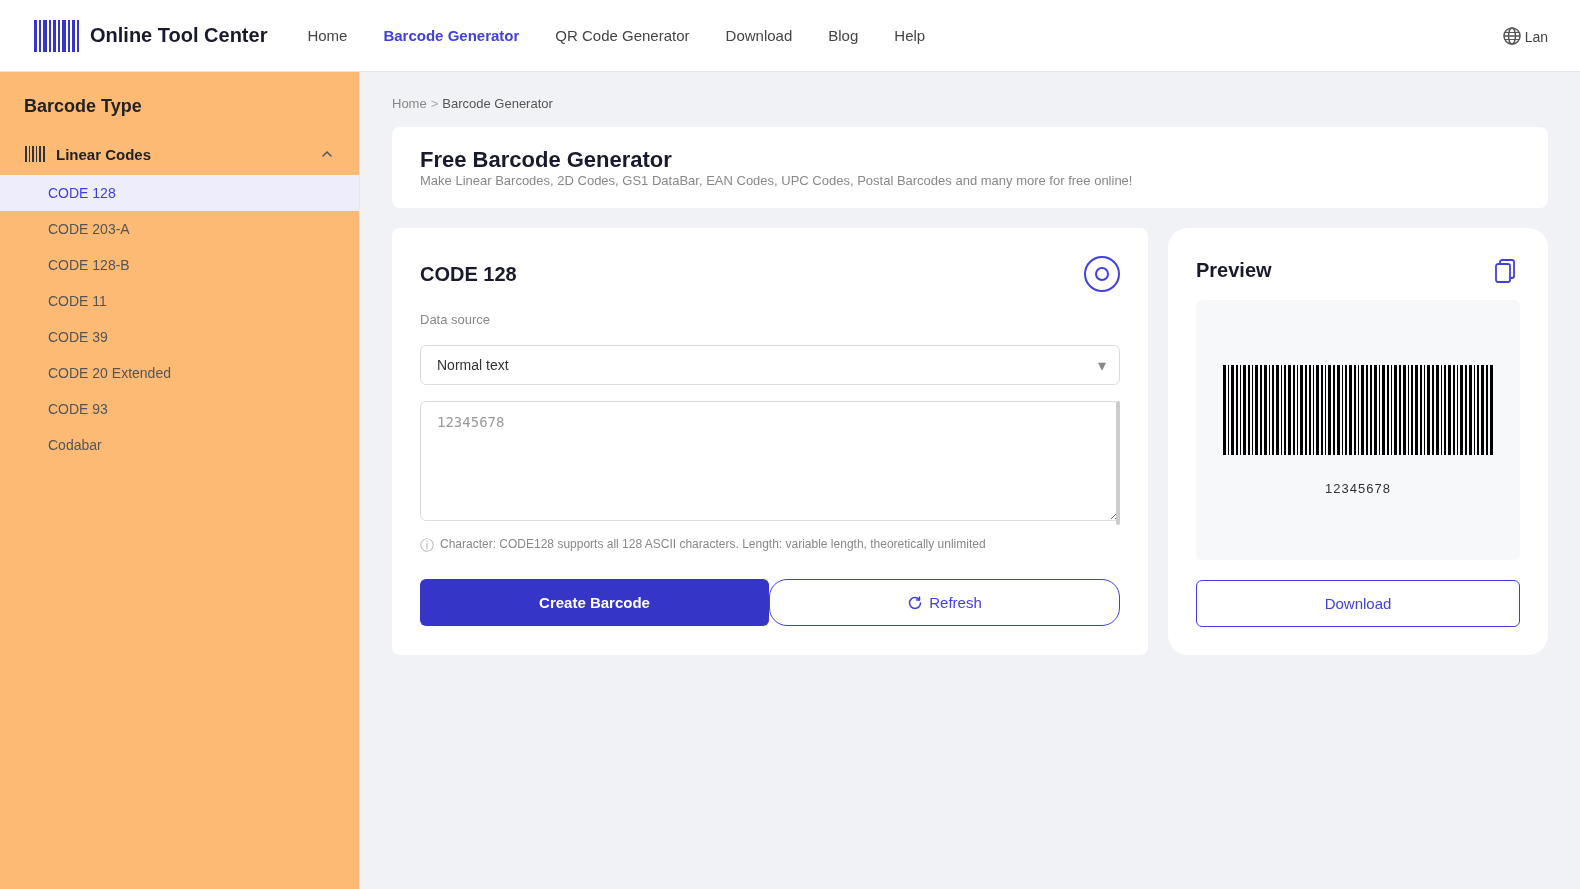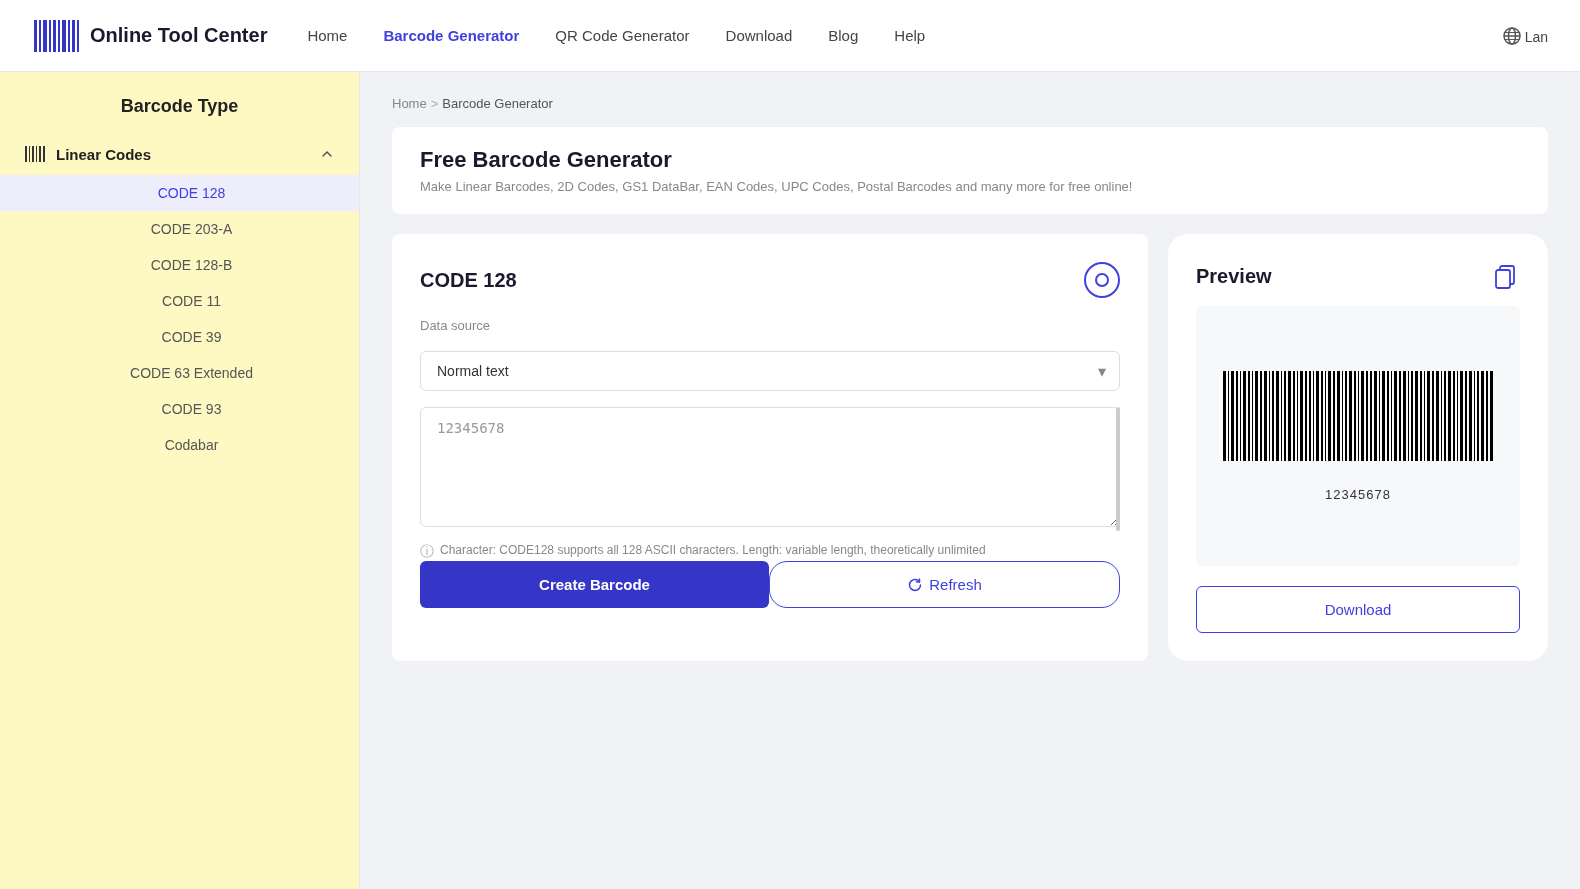--- a/index.html
+++ b/index.html
@@ -61,24 +61,23 @@
     
     .page-layout {
       display: flex;
       min-height: calc(100vh - 72px);
     }
 
     
     .sidebar {
       width: 360px;
       min-width: 300px;
-      background: #fef9c3;
+      background: #fdba74;
       padding: 24px 0;
       border-right: 1px solid #e5e7eb;
-      text-align: center;
     }
     .sidebar-title {
       font-size: 18px;
       font-weight: 600;
       color: #222;
       padding: 0 24px 16px;
     }
     .sidebar-section-header {
       display: flex;
       align-items: center;
@@ -130,21 +129,20 @@
     .page-heading {
       background: #fff;
       padding: 20px 28px;
       border-radius: 8px;
       margin-bottom: 20px;
     }
     .page-heading h1 {
       font-size: 22px;
       font-weight: 700;
       color: #1a1a2e;
-      margin-bottom: 6px;
     }
     .page-heading p {
       font-size: 13px;
       color: #888;
     }
 
     
     .content-grid {
       display: grid;
       grid-template-columns: 1fr 380px;
@@ -251,20 +249,21 @@
       top: 0;
       bottom: 0;
       width: 4px;
       background: #ccc;
       border-radius: 2px;
     }
 
     
     .buttons-row {
       display: flex;
+      margin-top: 24px;
     }
     .btn-primary {
       background: #3535c8;
       color: #fff;
       border: none;
       border-radius: 6px;
       padding: 14px 28px;
       font-size: 15px;
       font-weight: 600;
       cursor: pointer;
@@ -415,21 +414,21 @@
     <div class="sidebar-item">
       <span>CODE 128-B</span>
     </div>
     <div class="sidebar-item">
       <span>CODE 11</span>
     </div>
     <div class="sidebar-item">
       <span>CODE 39</span>
     </div>
     <div class="sidebar-item">
-      <span>CODE 63 Extended</span>
+      <span>CODE 20 Extended</span>
     </div>
     <div class="sidebar-item">
       <span>CODE 93</span>
     </div>
     <div class="sidebar-item">
       <span>Codabar</span>
     </div>
   </aside>
 
   <main class="main-content">

